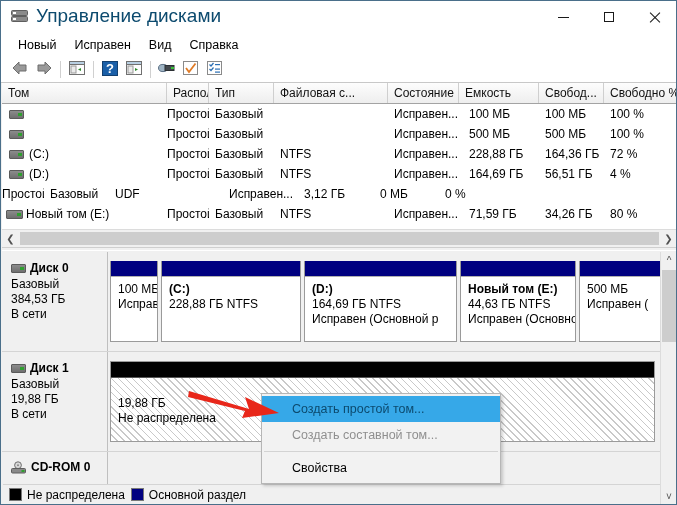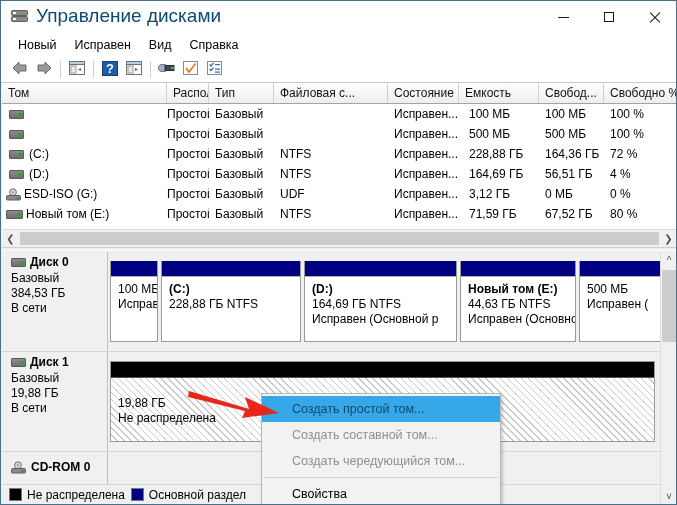--- a/index.html
+++ b/index.html
@@ -259,21 +259,21 @@
     height: 100px;
     border-bottom: 1px solid #d4d4d4;
     box-sizing: border-box;
     display: flex;
     background: #f0f0f0;
   }
   .disk-info {
     width: 106px;
     flex: 0 0 106px;
     box-sizing: border-box;
-    padding: 3px 0 0 9px;
+    padding: 9px 0 0 9px;
     border-right: 1px solid #bfbfbf;
     background: #f0f0f0;
     cursor: default;
   }
   .disk-title {
     display: flex;
     align-items: center;
     gap: 4px;
     font-weight: bold;
     font-size: 12px;
@@ -608,51 +608,40 @@
         <div class="vcell" style="width:42px;padding-left:0">Простой</div>
         <div class="vcell" style="width:65px;padding-left:6px">Базовый</div>
         <div class="vcell" style="width:114px">NTFS</div>
         <div class="vcell" style="width:71px">Исправен...</div>
         <div class="vcell" style="width:80px;padding-left:10px">164,69 ГБ</div>
         <div class="vcell" style="width:65px;padding-left:6px">56,51 ГБ</div>
         <div class="vcell" style="width:73px;padding-left:6px">4 %</div>
       </div>
 
       <div class="vrow">
-        <div class="vcell first" style="width:165px;gap:2px;padding-left:4px">
-          <span class="ico-cd">
-            <svg width="16" height="13" viewBox="0 0 16 13">
-              <circle cx="7" cy="4.2" r="3.4" fill="#d9d9d9" stroke="#6f6f6f"></circle>
-              <circle cx="7" cy="4.2" r="1" fill="#888"></circle>
-              <rect x="0.5" y="7.5" width="14" height="4.5" rx="1" fill="#8a8a8a" stroke="#5e5e5e"></rect>
-              <rect x="10.5" y="9" width="3" height="2" fill="#2fa02f"></rect>
-            </svg>
-          </span>
-          <span>ESD-ISO (G:)</span>
-        </div>
         <div class="vcell" style="width:42px;padding-left:0">Простой</div>
         <div class="vcell" style="width:65px;padding-left:6px">Базовый</div>
         <div class="vcell" style="width:114px">UDF</div>
         <div class="vcell" style="width:71px">Исправен...</div>
         <div class="vcell" style="width:80px;padding-left:10px">3,12 ГБ</div>
         <div class="vcell" style="width:65px;padding-left:6px">0 МБ</div>
         <div class="vcell" style="width:73px;padding-left:6px">0 %</div>
       </div>
 
       <div class="vrow">
         <div class="vcell first" style="width:165px;gap:3px;padding-left:4px">
           <span class="ico-drive wide"></span>
           <span>Новый том (E:)</span>
         </div>
         <div class="vcell" style="width:42px;padding-left:0">Простой</div>
         <div class="vcell" style="width:65px;padding-left:6px">Базовый</div>
         <div class="vcell" style="width:114px">NTFS</div>
         <div class="vcell" style="width:71px">Исправен...</div>
         <div class="vcell" style="width:80px;padding-left:10px">71,59 ГБ</div>
-        <div class="vcell" style="width:65px;padding-left:6px">67,52 ГБ</div>
+        <div class="vcell" style="width:65px;padding-left:6px">34,26 ГБ</div>
         <div class="vcell" style="width:73px;padding-left:6px">80 %</div>
       </div>
 
     </div>
   </div>
 
   <div class="hscroll">
     <div class="hs-arrow">❮</div>
     <div class="hs-track">
       <div class="hs-thumb"></div>
@@ -771,21 +760,20 @@
     <div class="vscroll">
       <div class="vs-arrow">^</div>
       <div class="vs-thumb"></div>
       <div class="vs-arrow" style="position:absolute;bottom:0;left:0">˅</div>
     </div>
   </div>
 
   <div class="ctxmenu">
     <div class="ctx-item selected">Создать простой том...</div>
     <div class="ctx-item disabled">Создать составной том...</div>
-    <div class="ctx-item disabled">Создать чередующийся том...</div>
     <div class="ctx-sep"></div>
     <div class="ctx-item">Свойства</div>
   </div>
 
   <div class="red-arrow">
     <svg width="96" height="40" viewBox="0 0 96 40">
       <path d="M2 4 L62 22 L58 10 L92 26 L55 31 L58 24 L1 10 Z" fill="#e8271a"></path>
     </svg>
   </div>
 

